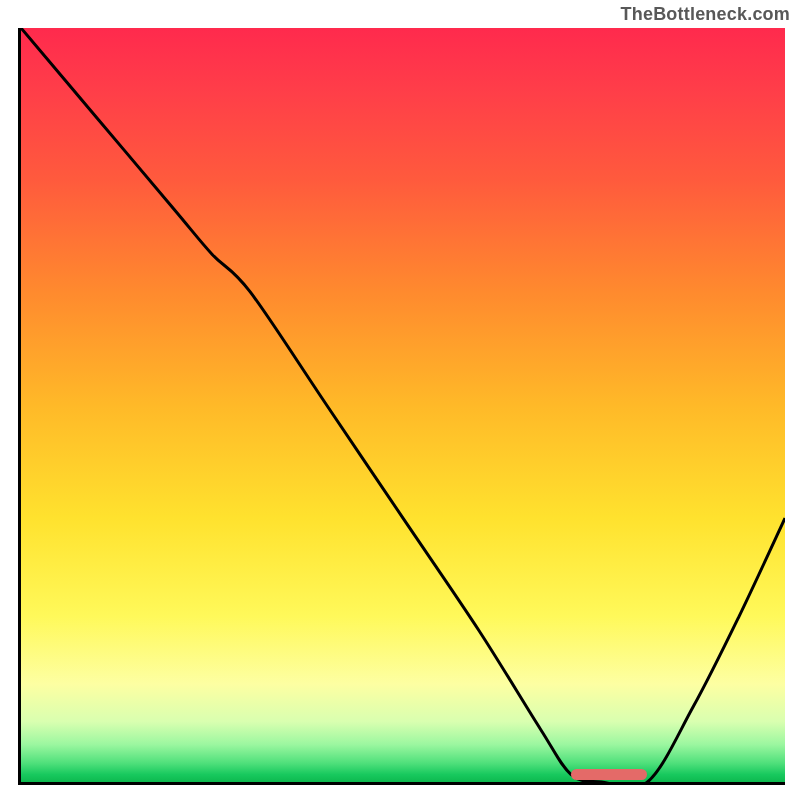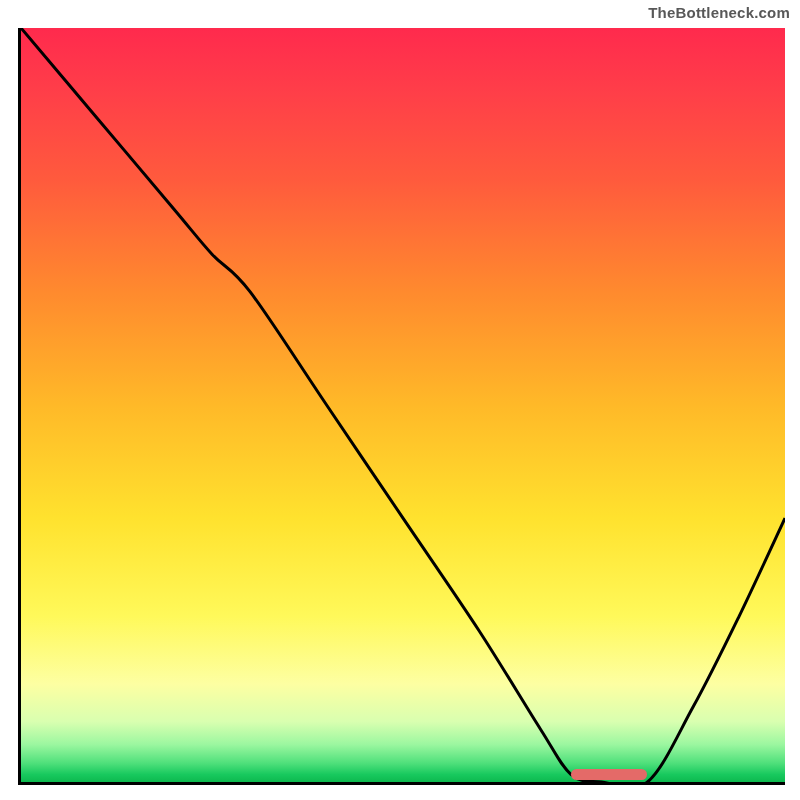--- a/index.html
+++ b/index.html
@@ -12,21 +12,21 @@
   }
   .container {
     position: relative;
     width: 800px;
     height: 800px;
   }
   .watermark {
     position: absolute;
     top: 4px;
     right: 10px;
-    font-size: 15px;
+    font-size: 18px;
     font-weight: 600;
     color: #585858;
     letter-spacing: 0.2px;
   }
   .plot-area {
     position: absolute;
     left: 18px;
     top: 28px;
     width: 764px;
     height: 754px;

